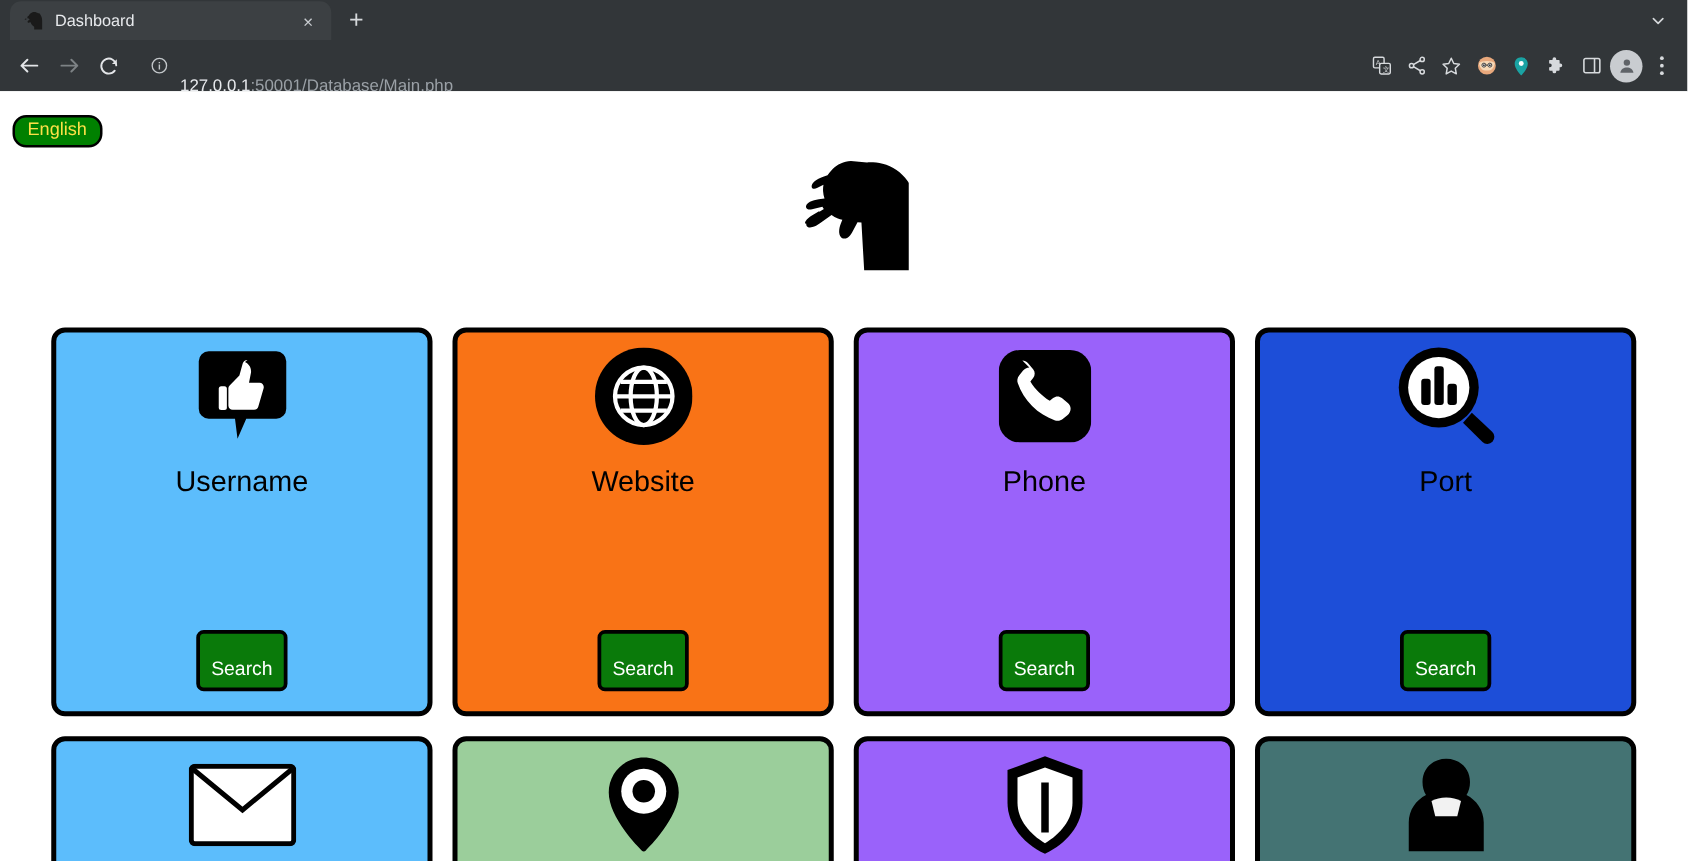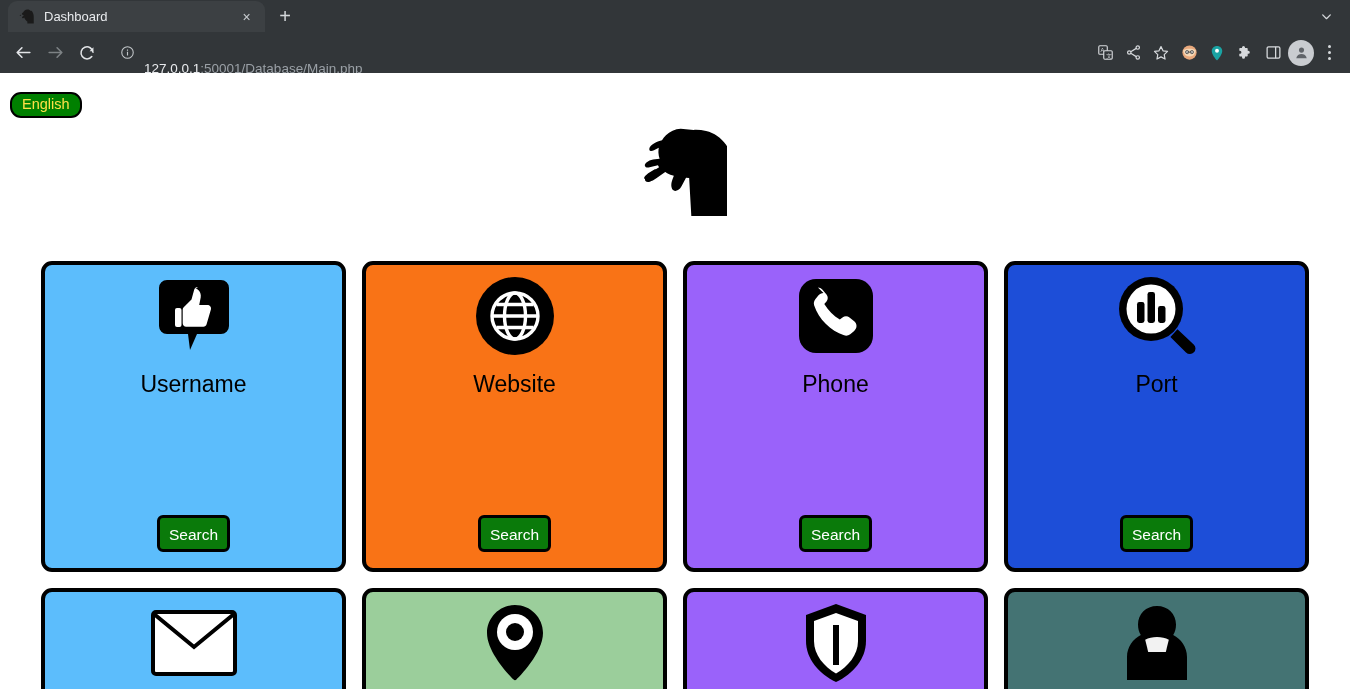--- a/index.html
+++ b/index.html
@@ -111,21 +111,21 @@
   .card-icon {
     margin-top: 12px; height: 78px;
     display: flex; align-items: center; justify-content: center;
   }
   .card-label {
     margin-top: 18px; font-size: 23px; color: #000; line-height: 1;
   }
   .card-search {
     position: absolute; bottom: 16px;
     background: #0a7a0a; color: #fff; border: 3px solid #000;
-    border-radius: 6px; padding: 8px 9px 5px; font-size: 15.5px; line-height: 1.15;
+    border-radius: 6px; padding: 20px 9px 5px; font-size: 15.5px; line-height: 1.15;
     font-family: "Liberation Sans", sans-serif;
   }
   .row2 { margin-top: 16px; }
   .row2 .card { height: 311px; }
 </style>
 </head>
 <body>
 
 <div class="browser">
 

